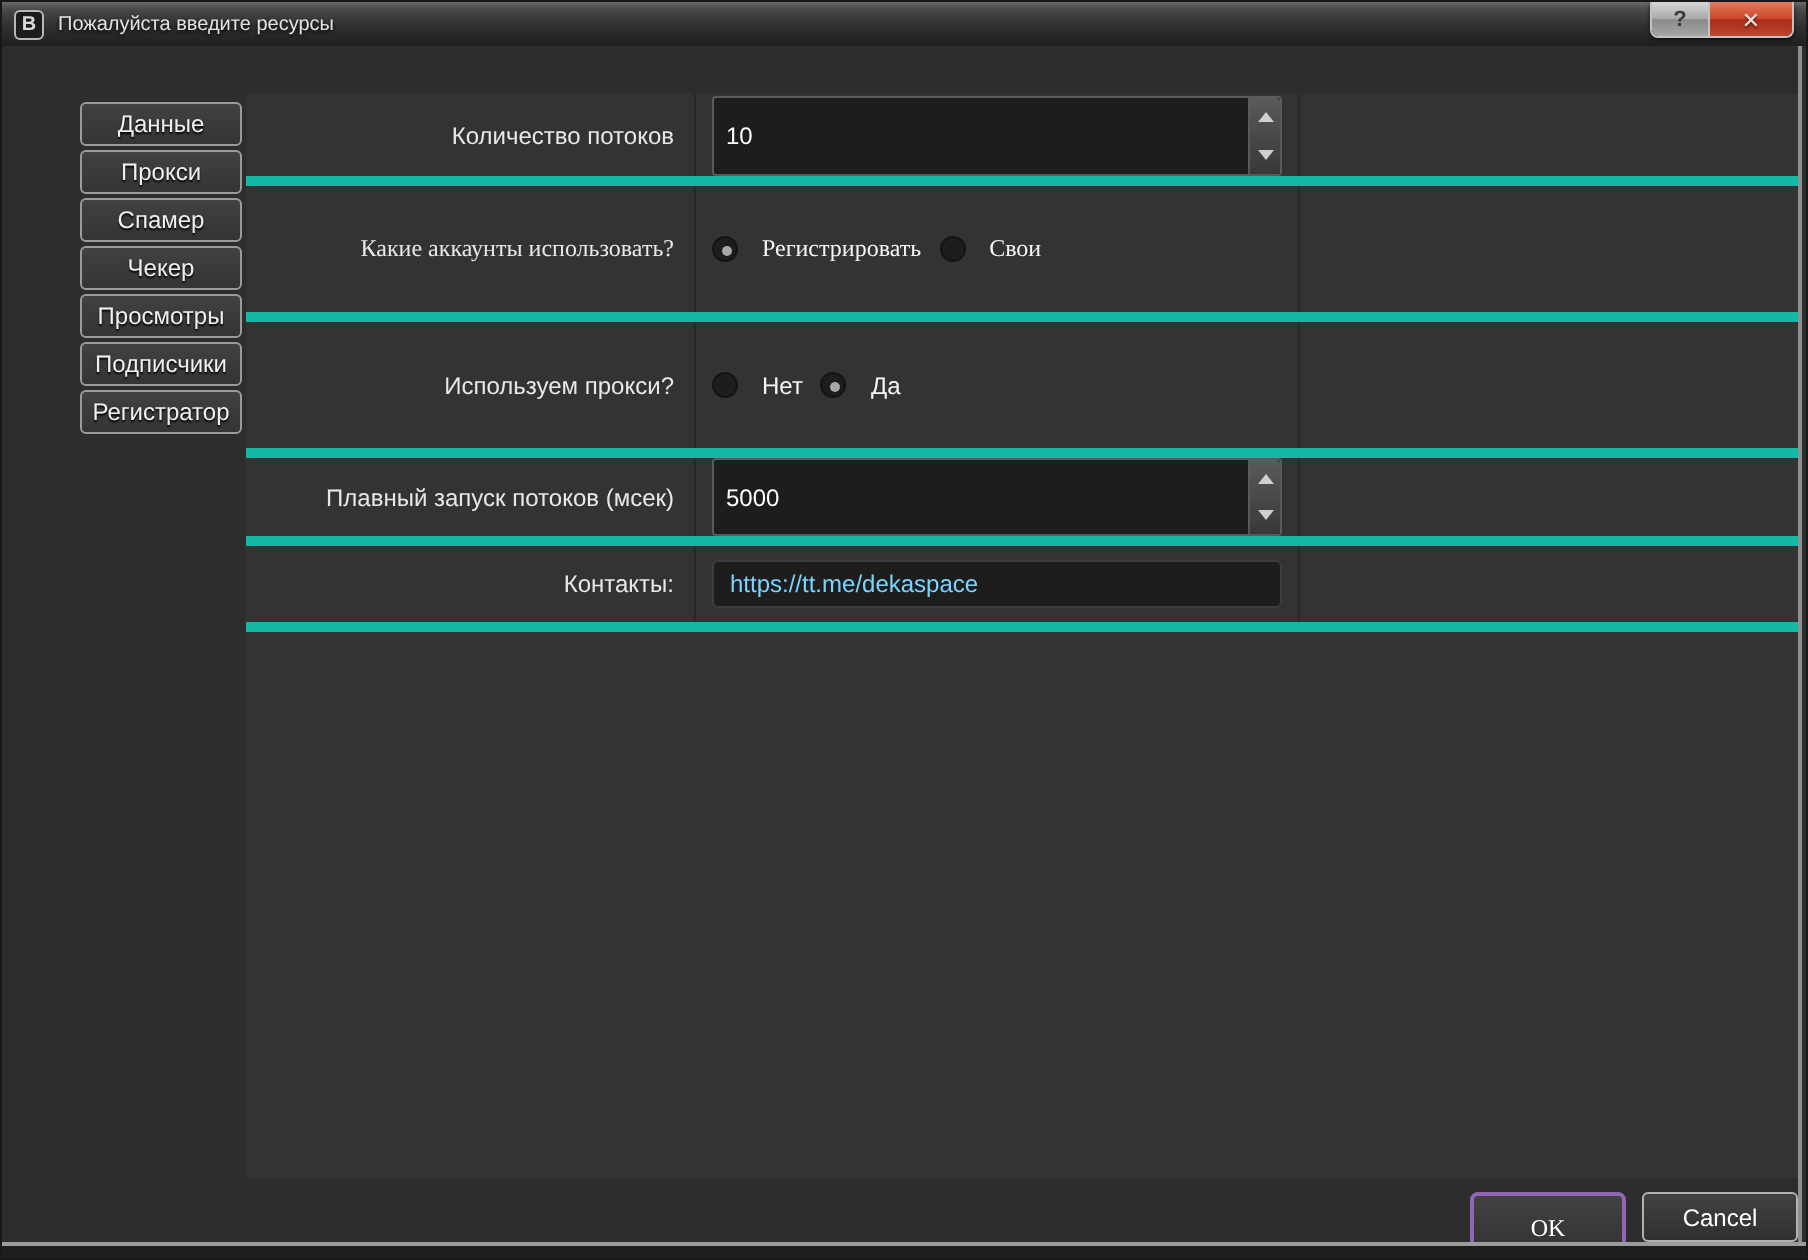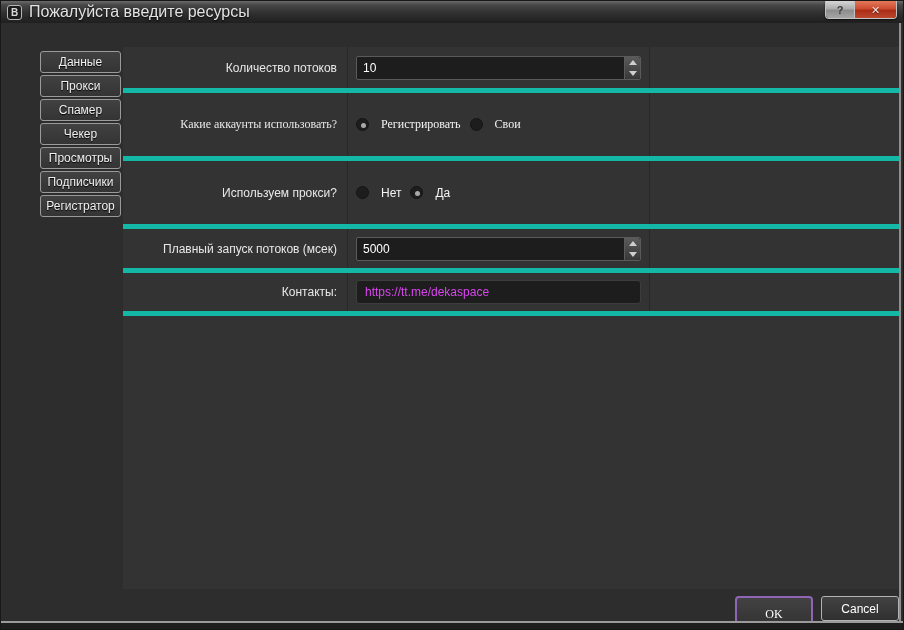--- a/index.html
+++ b/index.html
@@ -13,21 +13,21 @@
   .titlebar {
     position:absolute; top:0; left:0; right:0; height:22px;
     background:linear-gradient(to bottom,#6b6b6b 0%,#474747 18%,#303030 55%,#1f1f1f 100%);
     display:flex; align-items:center; padding:0 6px;
   }
   .app-icon {
     width:15px; height:15px; margin-right:7px; flex:0 0 auto;
     border:1px solid #b8b8b8; border-radius:3px; background:#1c1c1c;
     color:#d8d8d8; font-size:10px; font-weight:bold; line-height:13px; text-align:center;
   }
-  .title-text { color:#e3e3e3; font-size:16px; text-shadow:0 1px 2px #000; white-space:nowrap; }
+  .title-text { color:#e3e3e3; font-size:10px; text-shadow:0 1px 2px #000; white-space:nowrap; }
   .win-controls {
     position:absolute; top:0; right:6px; height:18px; display:flex;
     border:1px solid #c2c2c2; border-top:none; border-radius:0 0 4px 4px; overflow:hidden;
     box-shadow:0 1px 2px rgba(0,0,0,.6);
   }
   .btn-help {
     width:28px; height:18px; display:flex; align-items:center; justify-content:center;
     background:linear-gradient(to bottom,#d6d6d6 0%,#ababab 45%,#8b8b8b 50%,#a9a9a9 100%);
     color:#3a3a3a; font-size:11px; font-weight:bold; cursor:default;
   }
@@ -64,39 +64,39 @@
     padding-right:10px; color:#e8e8e8; font-size:12px; text-align:right;
   }
   .cell-control {
     width:302px; flex:0 0 auto; border-right:1px solid #282828;
     display:flex; flex-direction:column; justify-content:center; padding-left:8px;
   }
   .cell-rest { flex:1 1 auto; }
   .row-filler { flex:1 1 auto; }
   
   .spinbox {
-    width:285px; height:24px; display:flex;
+    width:285px; height:40px; display:flex;
     background:#1d1d1d; border:1px solid #5a5a5a; border-radius:2px;
   }
   .spin-value {
     flex:1; background:transparent; border:none; outline:none;
     color:#fff; font-size:12px; padding:0 6px; font-family:inherit;
   }
   .spin-buttons {
     width:16px; flex:0 0 auto; display:flex; flex-direction:column;
     background:linear-gradient(to bottom,#5a5a5a,#383838);
     border-left:1px solid #5a5a5a; border-radius:0 2px 2px 0;
   }
   .spin-up,.spin-down { flex:1; display:flex; align-items:center; justify-content:center; }
   .tri-up { width:0; height:0; border-left:4px solid transparent; border-right:4px solid transparent; border-bottom:5px solid #cfcfcf; }
   .tri-down { width:0; height:0; border-left:4px solid transparent; border-right:4px solid transparent; border-top:5px solid #cfcfcf; }
   
   .text-input {
     width:285px; height:24px; background:#1d1d1d; border:1px solid #3d3d3d; border-radius:3px;
-    color:#d946ef; font-size:12px; padding:0 8px; outline:none; font-family:inherit;
+    color:#7dd3fc; font-size:12px; padding:0 8px; outline:none; font-family:inherit;
   }
   
   .radio-group { display:flex; flex-direction:row; gap:9px; }
   .radio-item { display:flex; align-items:center; }
   .radio {
     width:13px; height:13px; border-radius:50%;
     background:#1d1d1d; border:1px solid #141414;
     margin-right:12px; position:relative; flex:0 0 auto;
   }
   .radio[data-state="checked"]::after {

